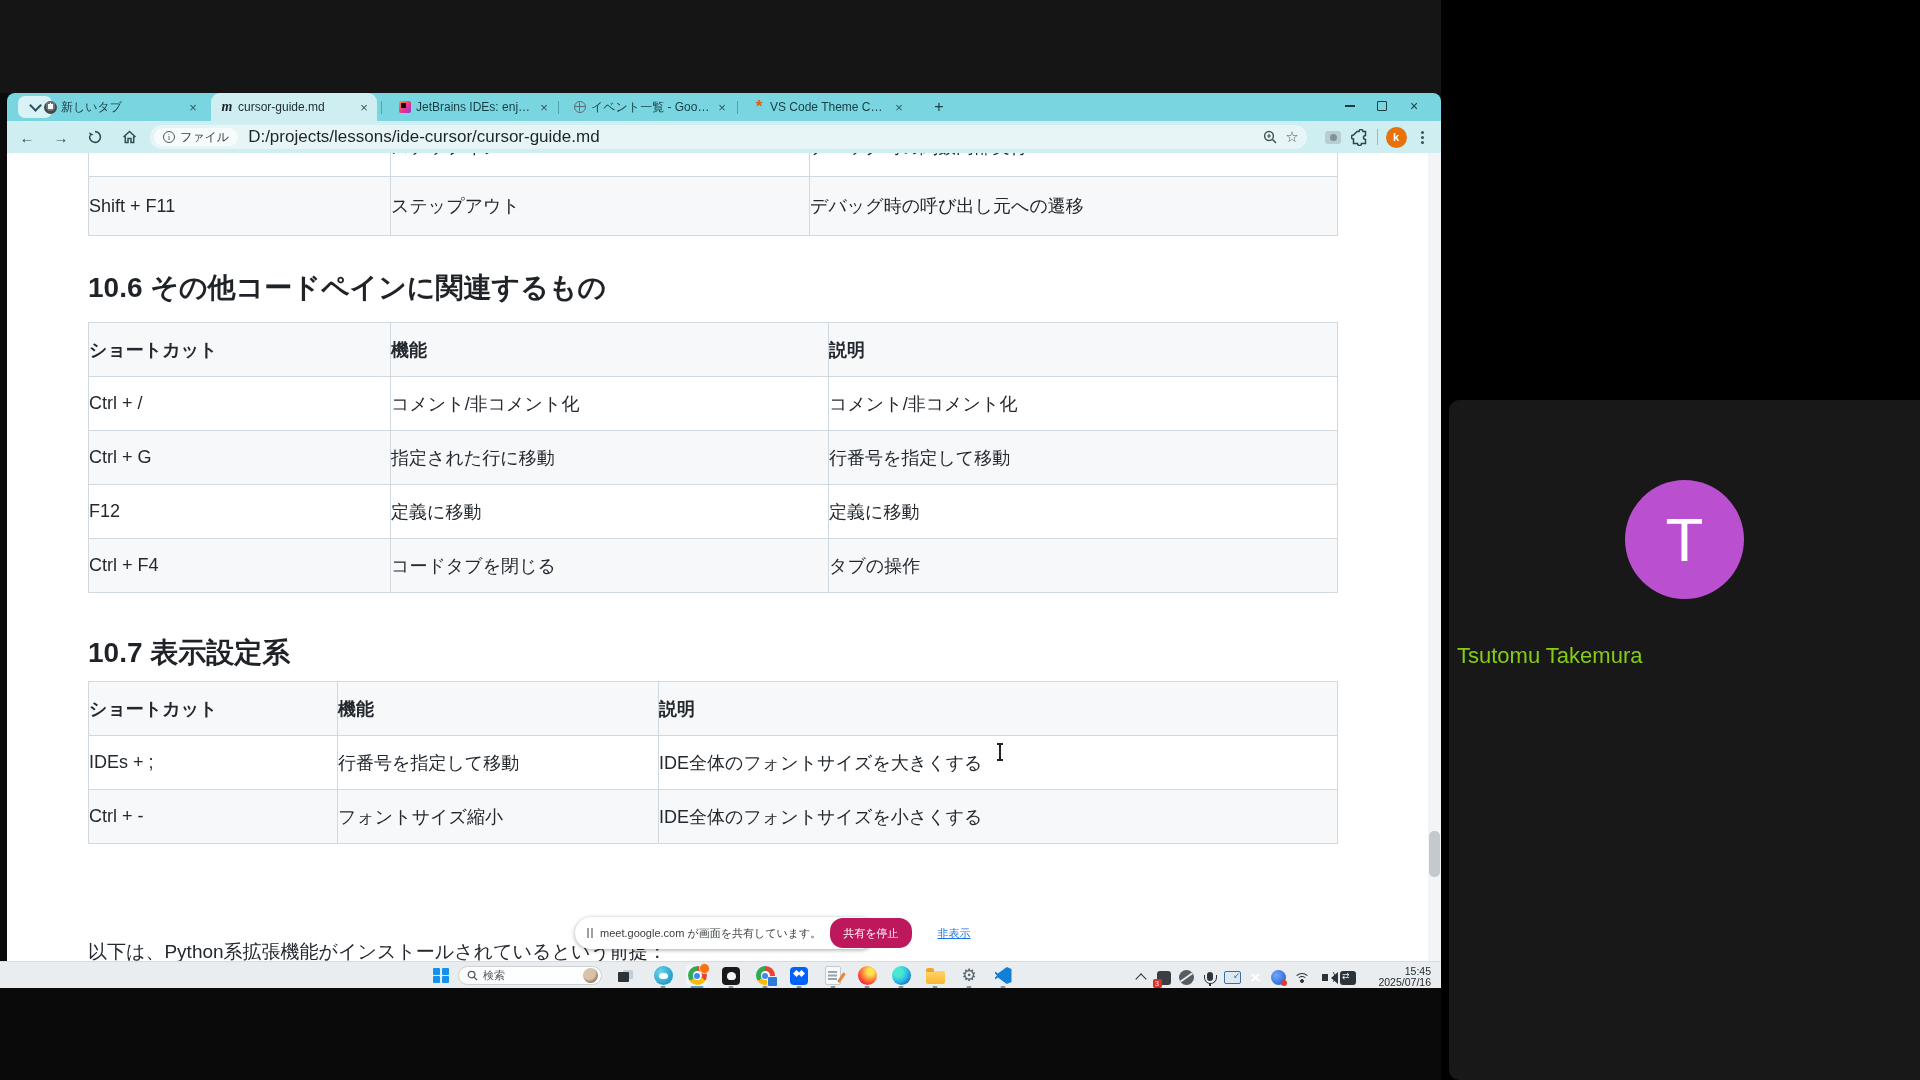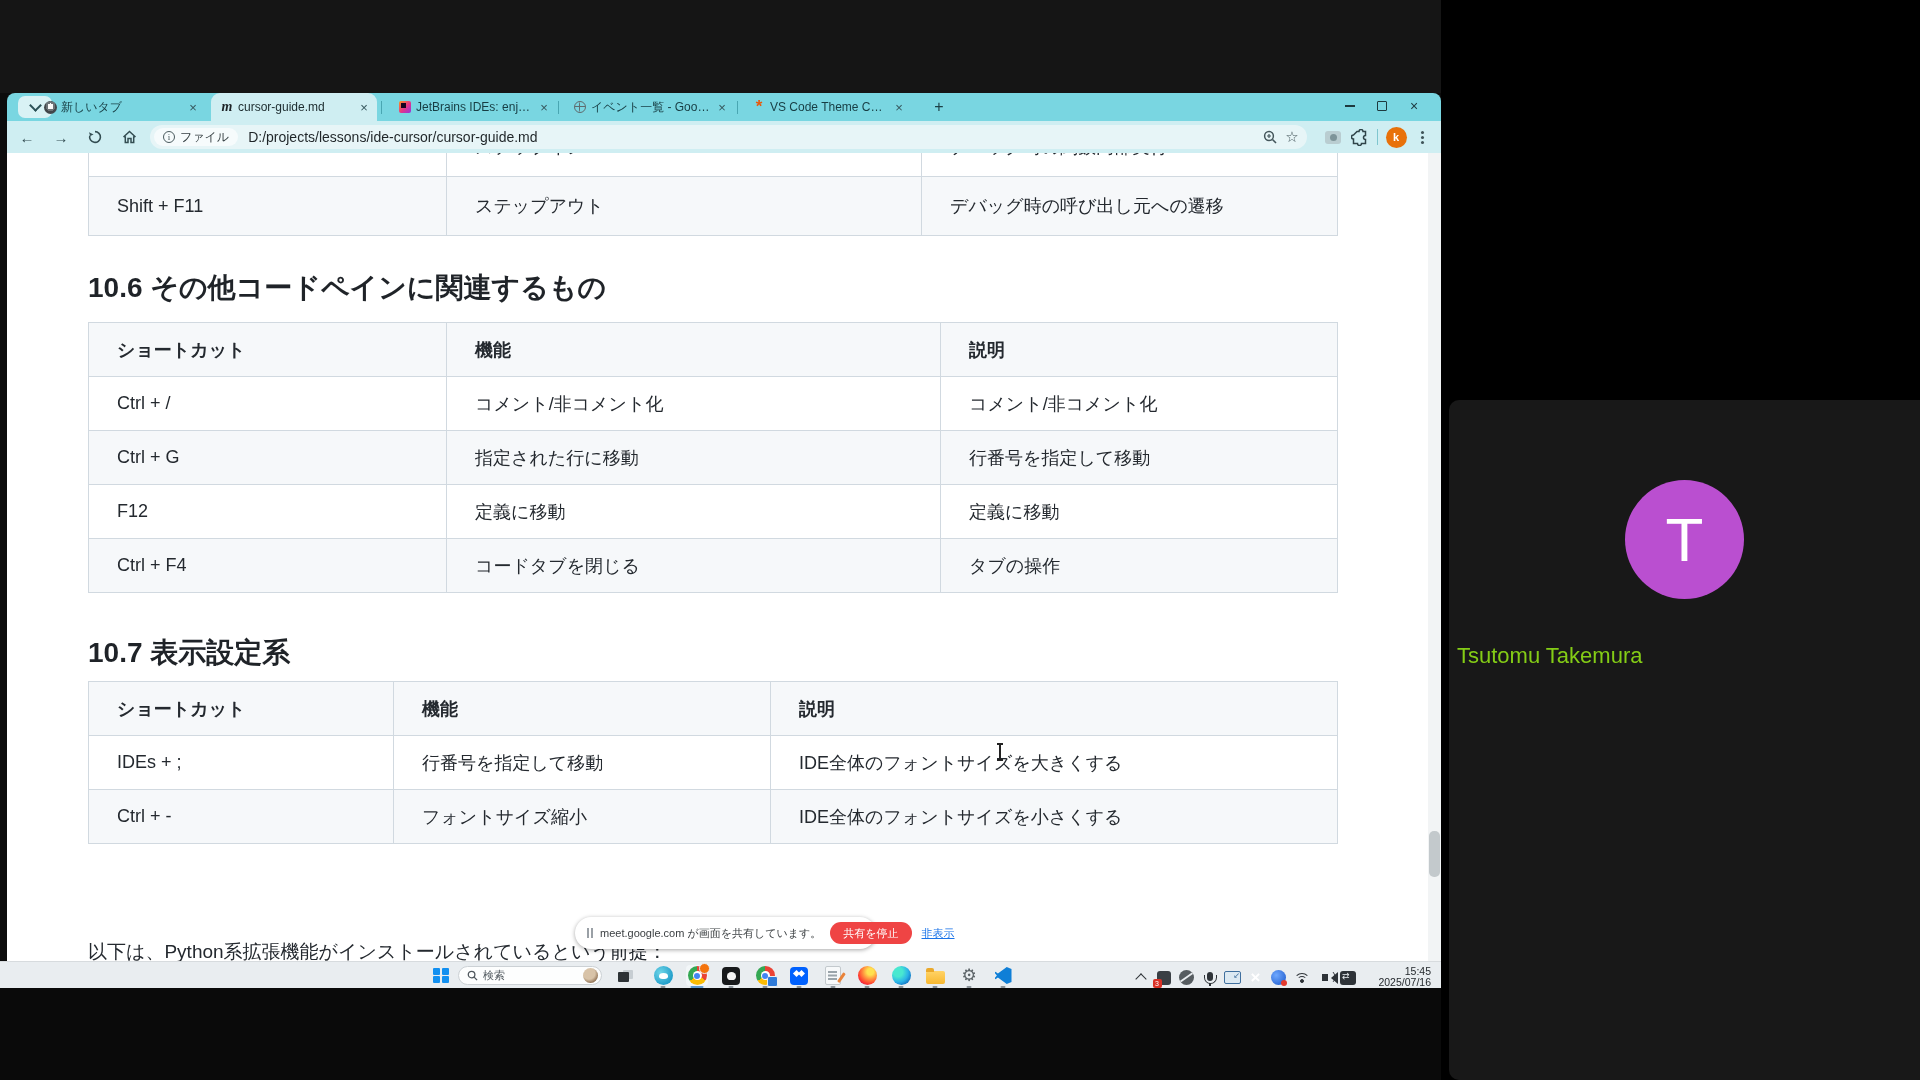--- a/index.html
+++ b/index.html
@@ -43,56 +43,56 @@
 
   .toolbar{position:absolute;left:0;top:28px;width:100%;height:32px;background:#cfeef2;}
   .navic{position:absolute;top:6px;width:20px;height:20px;display:flex;align-items:center;justify-content:center;
          color:#334d52;font-size:15px;}
   .addrpill{position:absolute;left:143px;top:4px;width:1157px;height:24px;background:#e7f5f7;border-radius:12px;
             display:flex;align-items:center;}
   .chip{display:flex;align-items:center;height:18px;margin-left:4px;padding:0 9px;background:#f6fbfc;border-radius:10px;}
   .chip .i{width:12px;height:12px;border:1.3px solid #4a5a5e;border-radius:50%;box-sizing:border-box;
            font-size:9px;color:#4a5a5e;display:flex;align-items:center;justify-content:center;font-family:"Liberation Serif",serif;}
   .chip .t{font-size:12px;color:#333d40;margin-left:5px;}
-  .url{font-size:14px;color:#1f2528;margin-left:10px;flex:1;white-space:nowrap;overflow:hidden;}
+  .url{font-size:17px;color:#1f2528;margin-left:10px;flex:1;white-space:nowrap;overflow:hidden;}
   .pill-ic{width:22px;height:22px;flex:none;display:flex;align-items:center;justify-content:center;color:#44565b;}
   .tool-right{position:absolute;right:0;top:0;height:32px;display:flex;align-items:center;}
   .tr-ic{width:26px;height:26px;display:flex;align-items:center;justify-content:center;color:#3e5357;}
   .media-ind{width:16px;height:13px;background:#b9cdd1;border-radius:3px;position:relative;}
   .media-ind:after{content:"";position:absolute;left:4.5px;top:3px;width:7px;height:7px;border-radius:50%;background:#7d9499;}
   .vsep{width:1px;height:16px;background:#7fc6cf;margin:0 5px;}
   .avatar-k{width:21px;height:21px;border-radius:50%;background:#e8710a;color:#fff;font-size:11px;font-weight:bold;
             display:flex;align-items:center;justify-content:center;}
   .dots3{display:flex;flex-direction:column;gap:2px;align-items:center;}
   .dots3 i{width:3px;height:3px;border-radius:50%;background:#3e5357;}
 
   
   .content{position:absolute;left:0;top:60px;width:1434px;height:808px;background:#fff;overflow:hidden;}
   .mdtable{position:absolute;border-collapse:collapse;font-size:18px;color:#24292f;}
-  .mdtable td,.mdtable th{border:1px solid #d1d9e0;padding:0 28px;text-align:left;font-weight:normal;height:53px;}
+  .mdtable td,.mdtable th{border:1px solid #d1d9e0;padding:0 0;text-align:left;font-weight:normal;height:53px;}
   .mdtable th{font-weight:bold;background:#f6f8fa;}
   .mdtable tr.alt td{background:#f6f8fa;}
   .mdh3{position:absolute;font-size:28px;font-weight:bold;color:#1f2328;white-space:nowrap;}
   .mdh2{position:absolute;font-size:34px;font-weight:bold;color:#1f2328;white-space:nowrap;}
   .mdp{position:absolute;font-size:19px;color:#24292f;white-space:nowrap;}
   .scrolltrack{position:absolute;right:0;top:0;width:13px;height:100%;background:#f2f4f5;}
   .scrollthumb{position:absolute;right:1px;top:678px;width:11px;height:46px;background:#c3c9cc;border-radius:5px;}
   .ibeam{position:absolute;width:2px;height:18px;background:#222;}
   .ibeam:before,.ibeam:after{content:"";position:absolute;left:-2px;width:6px;height:2px;background:#222;}
   .ibeam:after{bottom:0;}
 
   
   .banner{position:absolute;left:568px;top:764px;width:301px;height:32px;background:#fff;border-radius:16px;
           box-shadow:0 1px 4px rgba(0,0,0,.35);display:flex;align-items:center;padding:0 6px 0 12px;box-sizing:border-box;}
   .pausebars{display:flex;gap:2px;margin-right:7px;}
   .pausebars i{width:2px;height:10px;background:#9aa0a6;}
   .bannertxt{font-size:11px;color:#3c4043;white-space:nowrap;}
-  .stopbtn{margin-left:9px;background:#ef4444;color:#fff;font-size:11px;border:none;border-radius:13px;
-           height:22px;padding:0 13px;white-space:nowrap;}
-  .hidelink{margin-left:10px;font-size:11px;color:#1a73e8;text-decoration:underline;white-space:nowrap;}
+  .stopbtn{margin-left:9px;background:#be185d;color:#fff;font-size:11px;border:none;border-radius:13px;
+           height:30px;padding:0 13px;white-space:nowrap;}
+  .hidelink{margin-left:26px;font-size:11px;color:#1a73e8;text-decoration:underline;white-space:nowrap;}
 
   
   .taskbar{position:absolute;left:0;top:868px;width:1441px;height:27px;background:#e9edf0;border-top:1px solid #d7dbde;}
   .tb-ic{position:absolute;top:3px;width:22px;height:21px;display:flex;align-items:center;justify-content:center;}
   .rundot{position:absolute;bottom:-2px;left:50%;transform:translateX(-50%);width:5px;height:2.5px;border-radius:2px;background:#8b9399;}
   .rundot.wide{width:13px;background:#5f9ad0;}
   .win4{display:grid;grid-template-columns:7px 7px;grid-template-rows:7px 7px;gap:1.5px;}
   .win4 i{background:#1390f0;border-radius:1px;}
   .searchpill{position:absolute;left:458px;top:4px;width:144px;height:19px;background:#fdfefe;border:1px solid #ccd1d5;
               border-radius:11px;display:flex;align-items:center;padding:0 3px 0 8px;box-sizing:border-box;}

